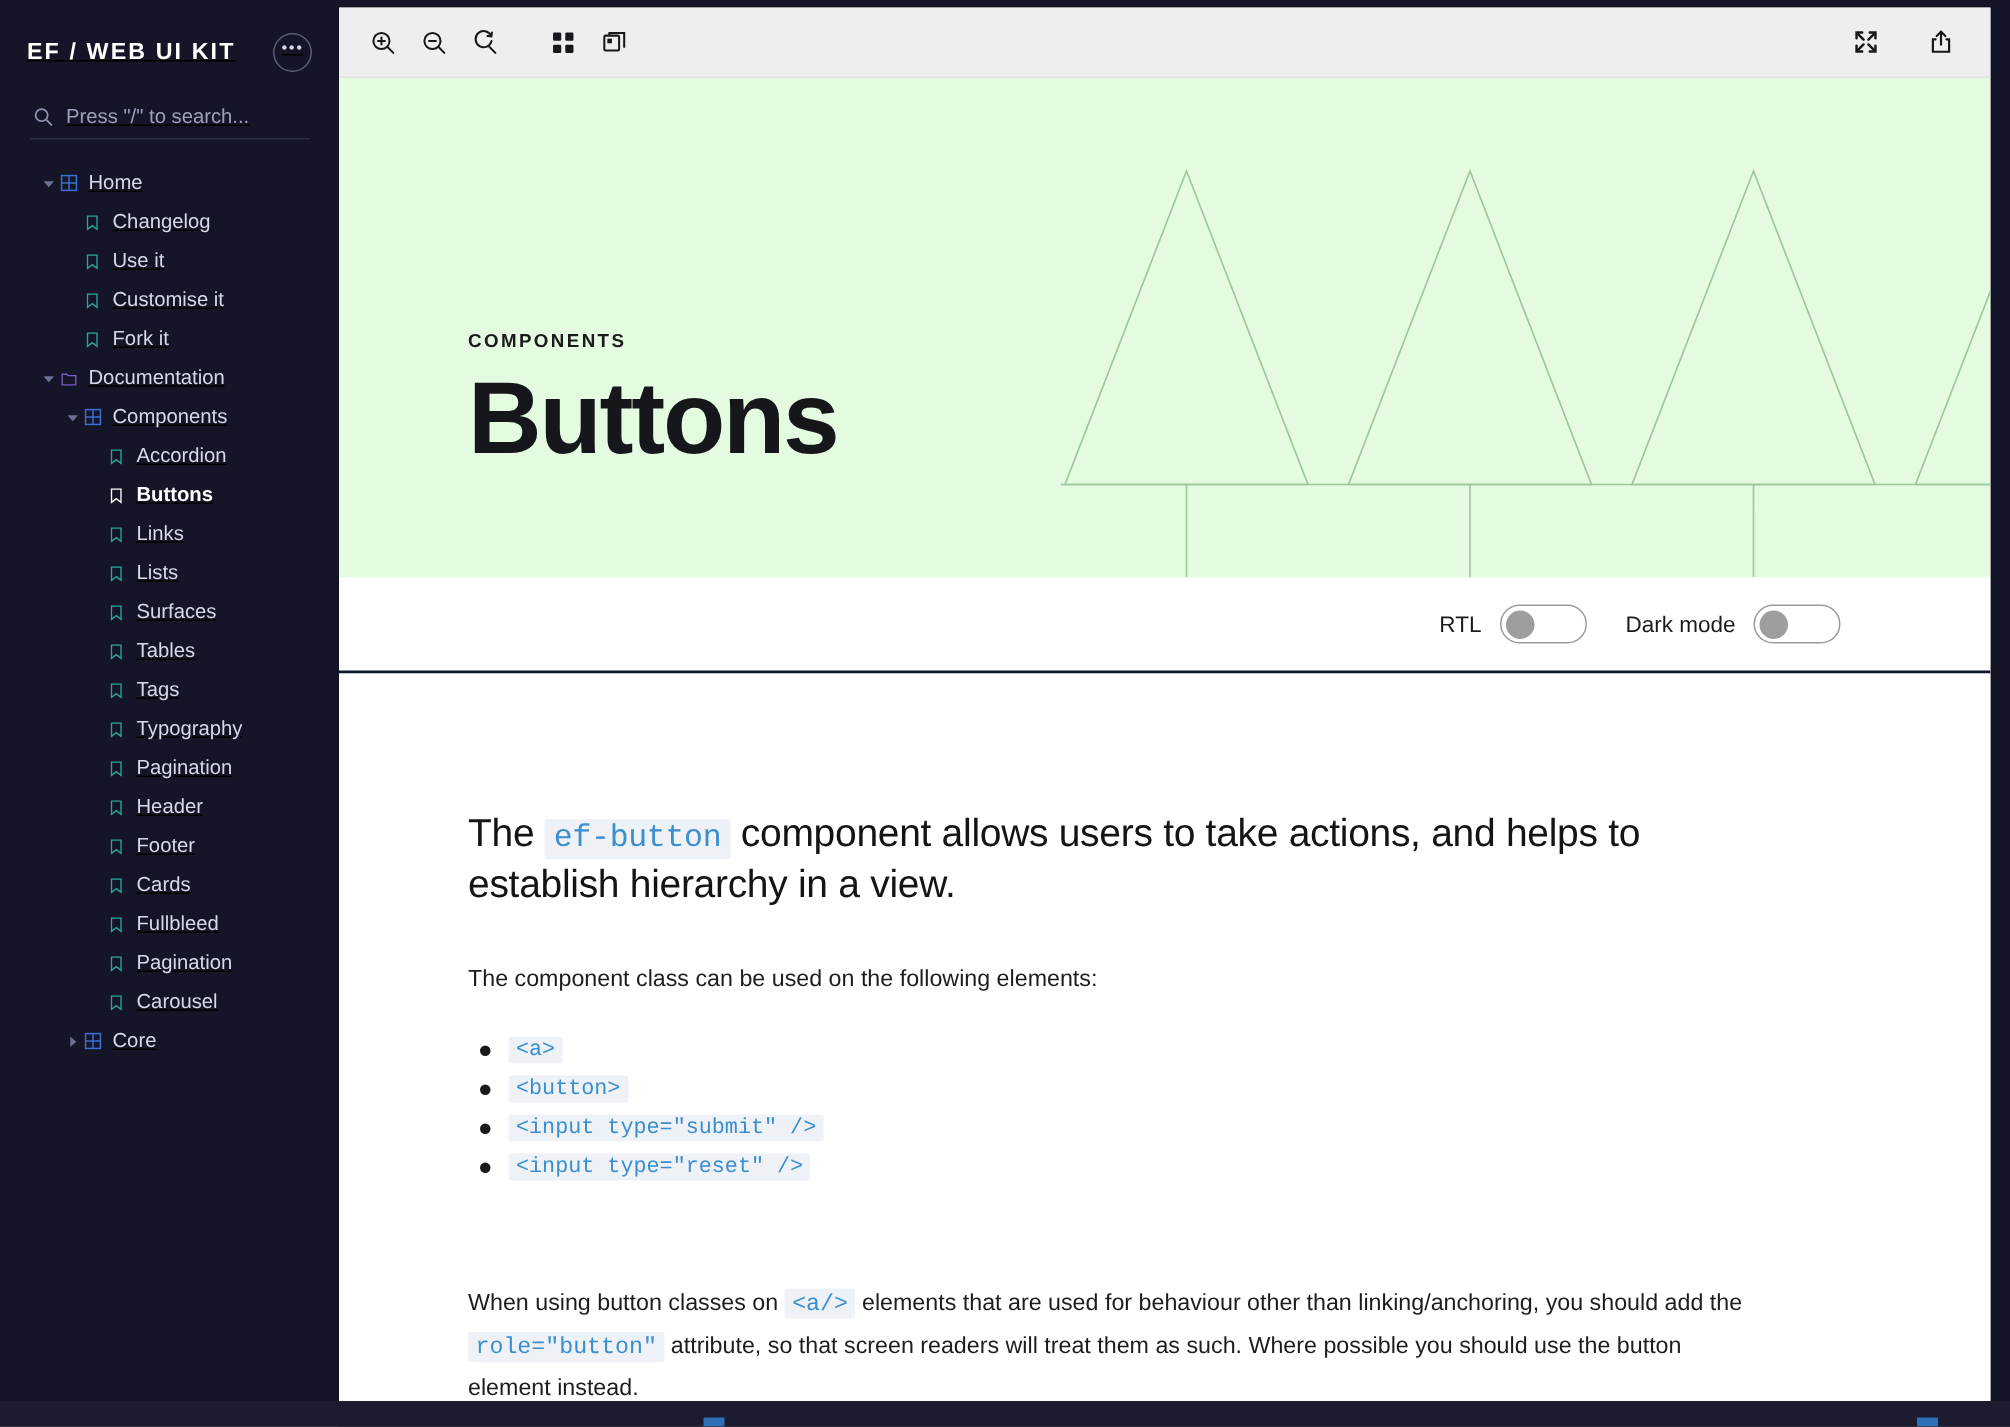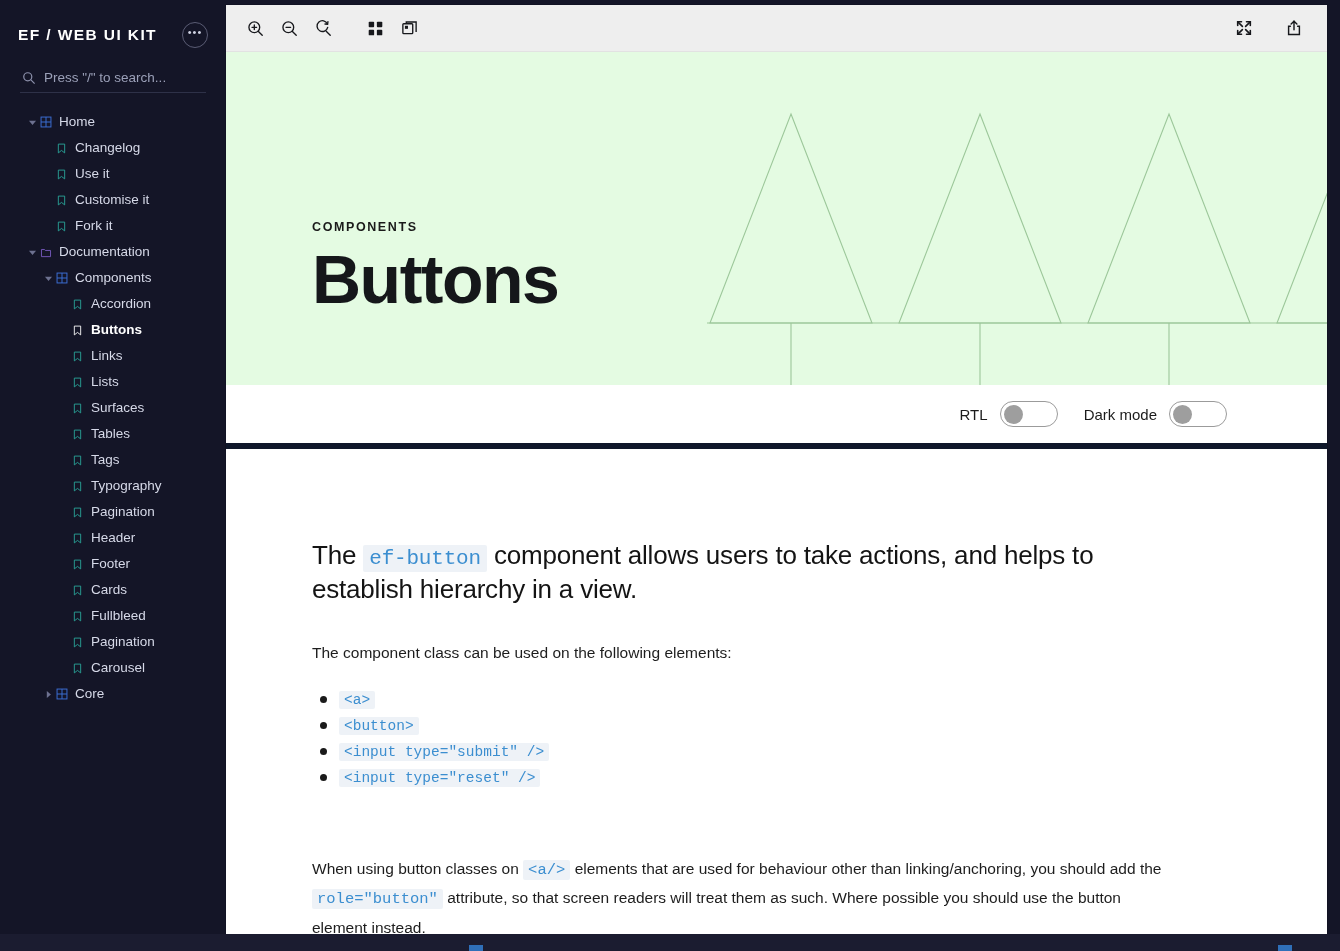--- a/index.html
+++ b/index.html
@@ -12,20 +12,21 @@
   #app { position: relative; width: 1340px; height: 951px; display: flex; background: #141527; }
 
   
   .sidebar {
     width: 226px; height: 714px;
     background: #141527;
     flex: 0 0 226px;
     padding-top: 18px;
     overflow: hidden;
     position: relative;
+    text-decoration: underline;
   }
   .brand-row {
     display: flex; align-items: center; justify-content: space-between;
     padding: 0 18px 0 18px; height: 34px;
   }
   .brand-title {
     color: #ffffff; font-size: 15.5px; font-weight: bold; letter-spacing: 1.4px;
     white-space: nowrap;
   }
   .brand-menu {
@@ -98,21 +99,21 @@
   .hero-eyebrow {
     font-size: 12.5px; letter-spacing: 1.6px; font-weight: bold; color: #1a1a1a;
   }
   .hero-title {
     font-size: 68px; font-weight: bold; color: #15171a; letter-spacing: -1.5px;
     line-height: 1.05; margin-top: 10px;
   }
 
   
   .toggle-bar {
-    height: 64px; background: #ffffff; border-bottom: 6px solid #0f172a;
+    height: 64px; background: #ffffff; border-bottom: 2px solid #0f172a;
     display: flex; justify-content: flex-end; gap: 26px;
     padding-right: 100px;
   }
   .toggle-group { display: flex; align-items: center; gap: 12px; }
   .toggle-label { font-size: 15px; color: #1b1b1b; }
   .switch {
     width: 58px; height: 26px; border-radius: 13px; border: 1px solid #9b9b9b;
     background: #ffffff; position: relative; cursor: pointer;
   }
   .switch .knob {

